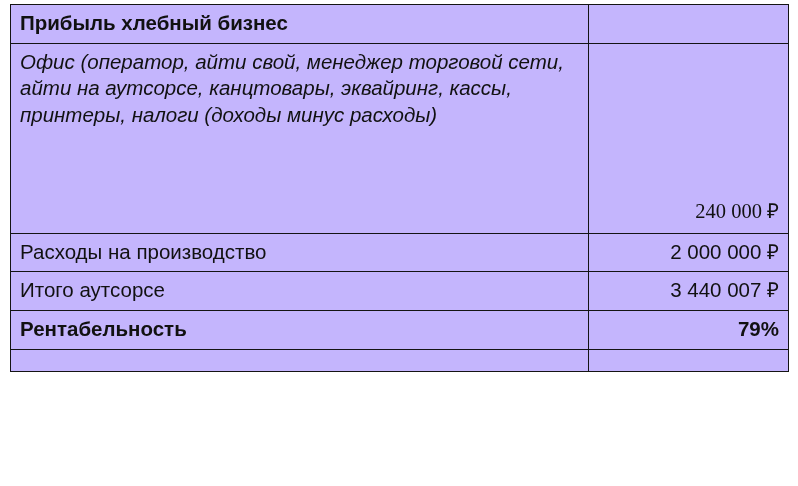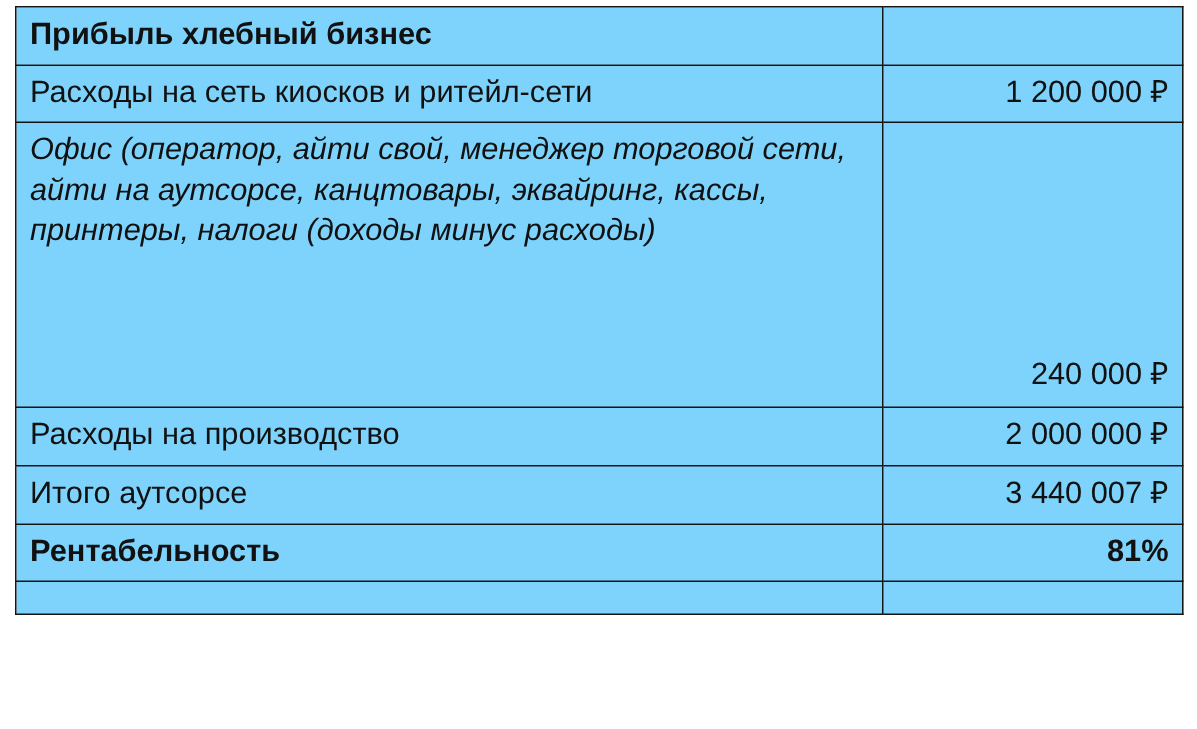--- a/index.html
+++ b/index.html
@@ -24,36 +24,36 @@
     border-collapse: collapse;
     table-layout: fixed;
     width: 778px;
   }
   table.profit-table td {
     border: 1px solid #141414;
     padding: 5px 9px 6px 9px;
     font-size: 20.5px;
     line-height: 1.30;
     vertical-align: top;
-    background: #7dd3fc;
+    background: #c4b5fd;
   }
   col.c-label { width: 578px; }
   col.c-value { width: 200px; }
 
   td.label { text-align: left; }
   td.value {
     text-align: right;
     white-space: nowrap;
     vertical-align: bottom;
   }
   tr.bold td { font-weight: bold; }
   td.multiline { white-space: pre-line; }
   tr.tall td { height: 176px; }
   tr.tall td.label { vertical-align: top; font-style: italic; }
-  tr.tall td.value { vertical-align: bottom; padding-bottom: 8px; }
+  tr.tall td.value { vertical-align: bottom; padding-bottom: 8px; font-family: Liberation Serif, serif; }
   .spacer-row td {
     border-left: 1px solid #141414;
     border-right: 1px solid #141414;
     border-top: none;
     border-bottom: none;
     height: 10px;
     padding: 0;
   }
 </style>
 </head>
@@ -63,39 +63,35 @@
   <table class="profit-table">
     <colgroup>
       <col class="c-label">
       <col class="c-value">
     </colgroup>
     <tbody>
       <tr class="bold">
         <td class="label">Прибыль хлебный бизнес</td>
         <td class="value"></td>
       </tr>
-      <tr>
-        <td class="label">Расходы на сеть киосков и ритейл-сети</td>
-        <td class="value">1 200 000 ₽</td>
-      </tr>
       <tr class="tall">
         <td class="label multiline">Офис (оператор, айти свой, менеджер торговой сети, айти на аутсорсе, канцтовары, эквайринг, кассы, принтеры, налоги (доходы минус расходы)</td>
         <td class="value">240 000 ₽</td>
       </tr>
       <tr>
         <td class="label">Расходы на производство</td>
         <td class="value">2 000 000 ₽</td>
       </tr>
       <tr>
         <td class="label">Итого аутсорсе</td>
         <td class="value">3 440 007 ₽</td>
       </tr>
       <tr class="bold">
         <td class="label">Рентабельность</td>
-        <td class="value">81%</td>
+        <td class="value">79%</td>
       </tr>
       <tr class="spacer-row">
         <td></td>
         <td></td>
       </tr>
     </tbody>
   </table>
 </div>
 
 </body></html>

